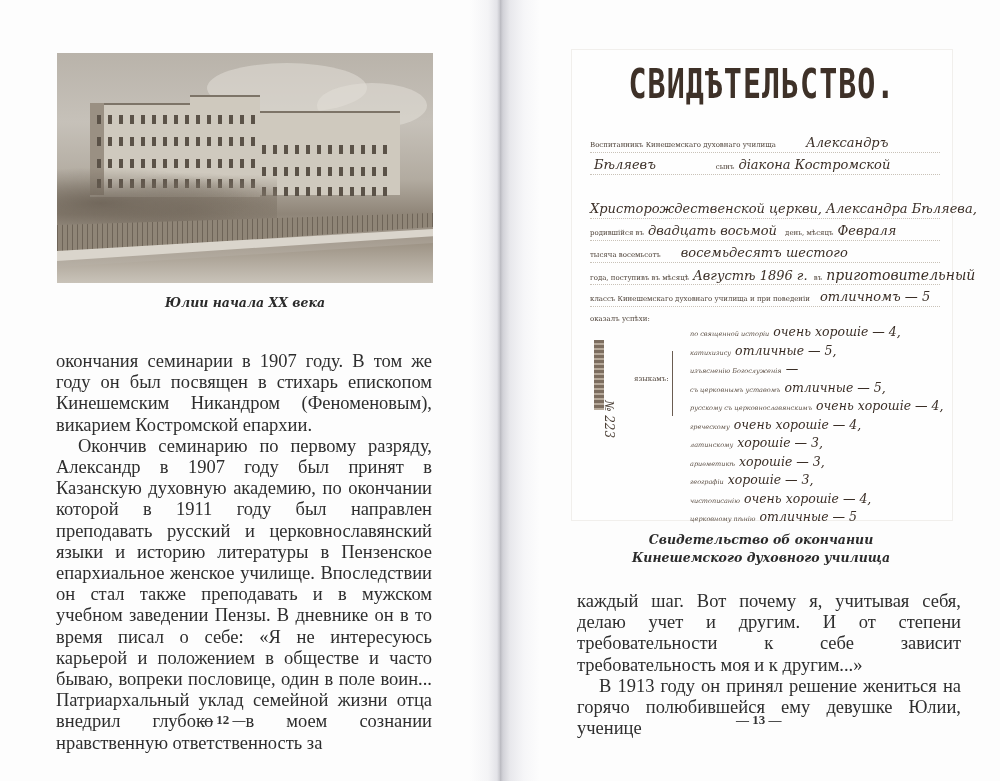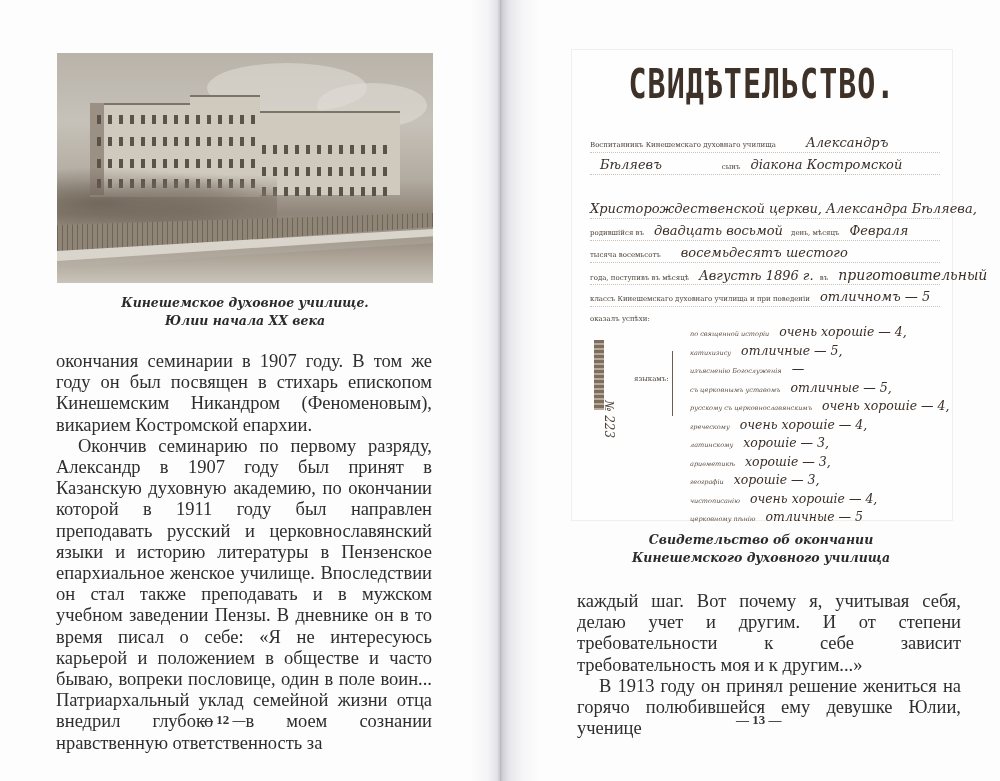--- a/index.html
+++ b/index.html
@@ -42,21 +42,21 @@
   .indent { text-indent:22px; }
 
   .folio { position:absolute; font-family:"Liberation Serif", serif; font-size:13px; font-weight:bold; color:#333; }
   .folio-left { left:200px; top:712px; }
   .folio-right { left:736px; top:712px; }
 
   
   .cert { position:absolute; left:572px; top:50px; width:380px; height:470px; background:#fefefe; box-shadow:0 0 0 1px #f1efec; }
   .cert-title { position:absolute; left:0; width:380px; top:10px; text-align:center; font-family:"DejaVu Sans Mono", monospace; font-weight:bold; font-size:30px; letter-spacing:1px; color:#3e3128; transform:scaleY(1.35); transform-origin:top center; }
   .cert-line { position:absolute; left:18px; width:350px; font-size:7px; font-family:"DejaVu Serif", serif; color:#4b3f35; white-space:nowrap; border-bottom:1px dotted #c9c2b8; height:20px; line-height:22px; }
-  .hw { font-family:"DejaVu Serif", serif; font-style:italic; font-size:13px; color:#3a2e26; margin-left:10px; }
+  .hw { font-family:"DejaVu Serif", serif; font-style:italic; font-size:13px; color:#3a2e26; margin-left:4px; }
   .grade-line { position:absolute; left:118px; font-size:6.5px; font-family:"DejaVu Serif", serif; font-style:italic; color:#5a4d42; white-space:nowrap; height:19px; line-height:19px; }
   .grade-line .hw { font-size:12.5px; }
   .lang-label { position:absolute; left:62px; top:325px; font-size:7px; color:#4b3f35; }
   .lang-brace { position:absolute; left:100px; top:301px; width:3px; height:65px; border-left:1.5px solid #6a5d52; }
   .stamp { position:absolute; left:22px; top:290px; width:10px; height:70px; background:repeating-linear-gradient(#7d6e60 0 3px, #b7aa9b 3px 5px); }
   .stamp-no { position:absolute; left:18px; top:362px; font-size:12px; font-style:italic; color:#4b3f35; transform:rotate(90deg); }
 </style>
 </head>
 <body>
 
@@ -166,21 +166,20 @@
         <div class="window" style="left: 315px; top: 134px;"></div>
         <div class="window" style="left: 326px; top: 134px;"></div>
       </div>
     <div class="trees"></div>
     <div class="fence"></div>
     <div class="sidewalk"></div>
     <div class="road" style="clip-path:polygon(0 60%,100% 0,100% 100%,0 100%);"></div>
   </div>
 
   <div class="caption caption-left">
-    <div>Кинешемское духовное училище.</div>
     <div>Юлии начала XX века</div>
   </div>
 
   <div class="body-text body-left">
     <p>окончания семинарии в 1907 году. В том же году он был посвящен в стихарь епископом Кинешемским Никандром (Феноменовым), викарием Костромской епархии.</p>
     <p class="indent">Окончив семинарию по первому разряду, Александр в 1907 году был принят в Казанскую духовную академию, по окончании которой в 1911 году был направлен преподавать русский и церковнославянский языки и историю литературы в Пензенское епархиальное женское училище. Впоследствии он стал также преподавать и в мужском учебном заведении Пензы. В дневнике он в то время писал о себе: «Я не интересуюсь карьерой и положением в обществе и часто бываю, вопреки пословице, один в поле воин... Патриархальный уклад семейной жизни отца внедрил глубоко в моем сознании нравственную ответственность за</p>
   </div>
 
   <div class="folio folio-left">— 12 —</div>
 </div>

